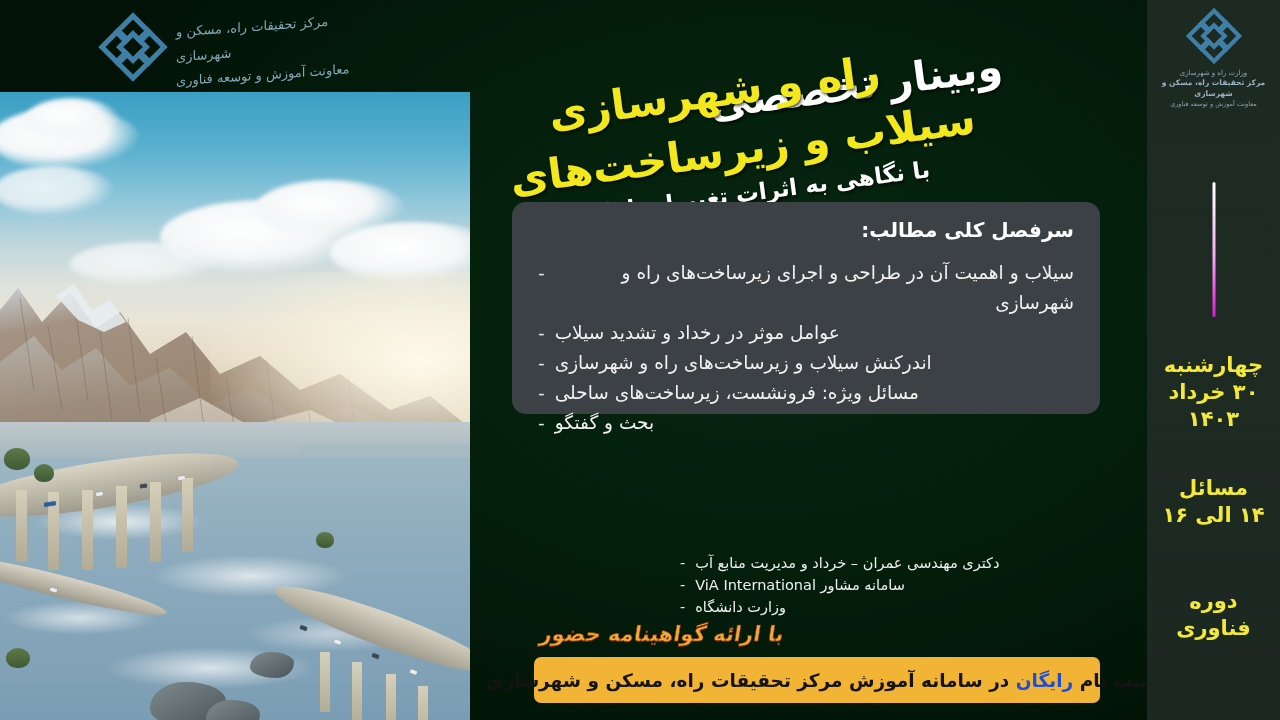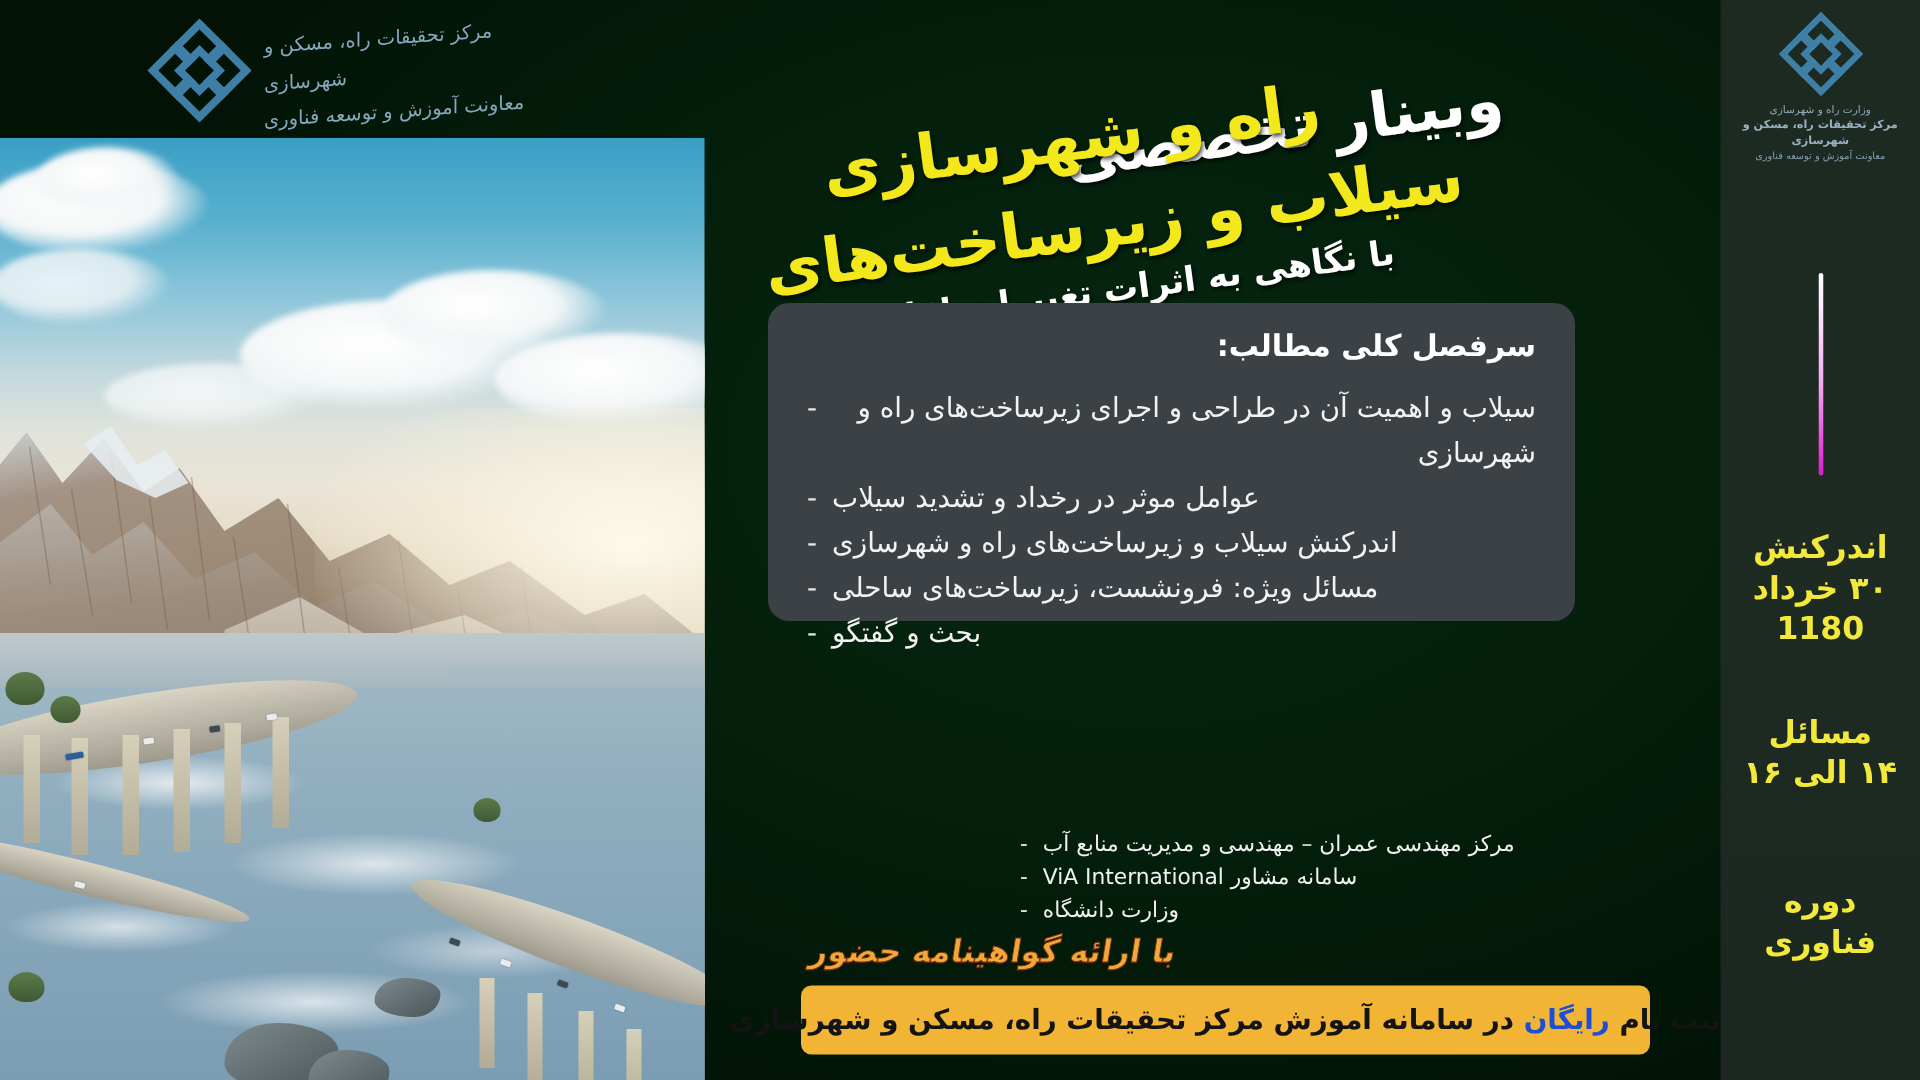--- a/index.html
+++ b/index.html
@@ -174,21 +174,21 @@
   .t-sub {
     position:absolute; right:220px; top:138px;
     font-size:23px; font-weight:bold; color:#ffffff;
     transform:rotate(-7.5deg); transform-origin:right center;
     text-shadow:1px 2px 3px rgba(0,0,0,.6);
     white-space:nowrap;
   }
 
   
   .agenda {
-    position:absolute; left:512px; top:202px; width:538px; height:212px;
+    position:absolute; left:512px; top:202px; width:588px; height:212px;
     background:#3b4144; border-radius:14px; z-index:6;
     padding:16px 26px 10px 26px; color:#ffffff;
   }
   .agenda-title {
     text-align:right; font-size:20px; font-weight:bold;
     margin-bottom:16px; color:#ffffff;
   }
   .agenda ul { list-style:none; }
   .agenda li {
     display:flex; flex-direction:row-reverse; align-items:baseline;
@@ -422,21 +422,21 @@
         <span class="dash">-</span>
         <span class="txt">بحث و گفتگو</span>
       </li>
     </ul>
   </div>
 
 
   <ul class="ins-creds">
     <li>
       <span class="dash">-</span>
-      <span class="txt">مرکز مهندسی عمران – مهندسی و مدیریت منابع آب</span>
+      <span class="txt">دکتری مهندسی عمران – خرداد و مدیریت منابع آب</span>
     </li>
     <li>
       <span class="dash">-</span>
       <span class="txt">سامانه مشاور ViA International</span>
     </li>
     <li>
       <span class="dash">-</span>
       <span class="txt">وزارت دانشگاه</span>
     </li>
   </ul>
@@ -462,23 +462,23 @@
       <div class="sidebar-logo-text">
         <div class="l1">وزارت راه و شهرسازی</div>
         <div class="l2">مرکز تحقیقات راه، مسکن و شهرسازی</div>
         <div class="l3">معاونت آموزش و توسعه فناوری</div>
       </div>
     </div>
 
     <div class="divider-line"></div>
 
     <div class="sidebar-block sb-date">
-      <div>اندرکنش</div>
+      <div>چهارشنبه</div>
       <div>۳۰ خرداد</div>
-      <div>1180</div>
+      <div>۱۴۰۳</div>
     </div>
 
     <div class="sidebar-block sb-time">
       <div>مسائل</div>
       <div>۱۴ الی ۱۶</div>
     </div>
 
     <div class="sidebar-block sb-mode">
       <div>دوره</div>
       <div>فناوری</div>

